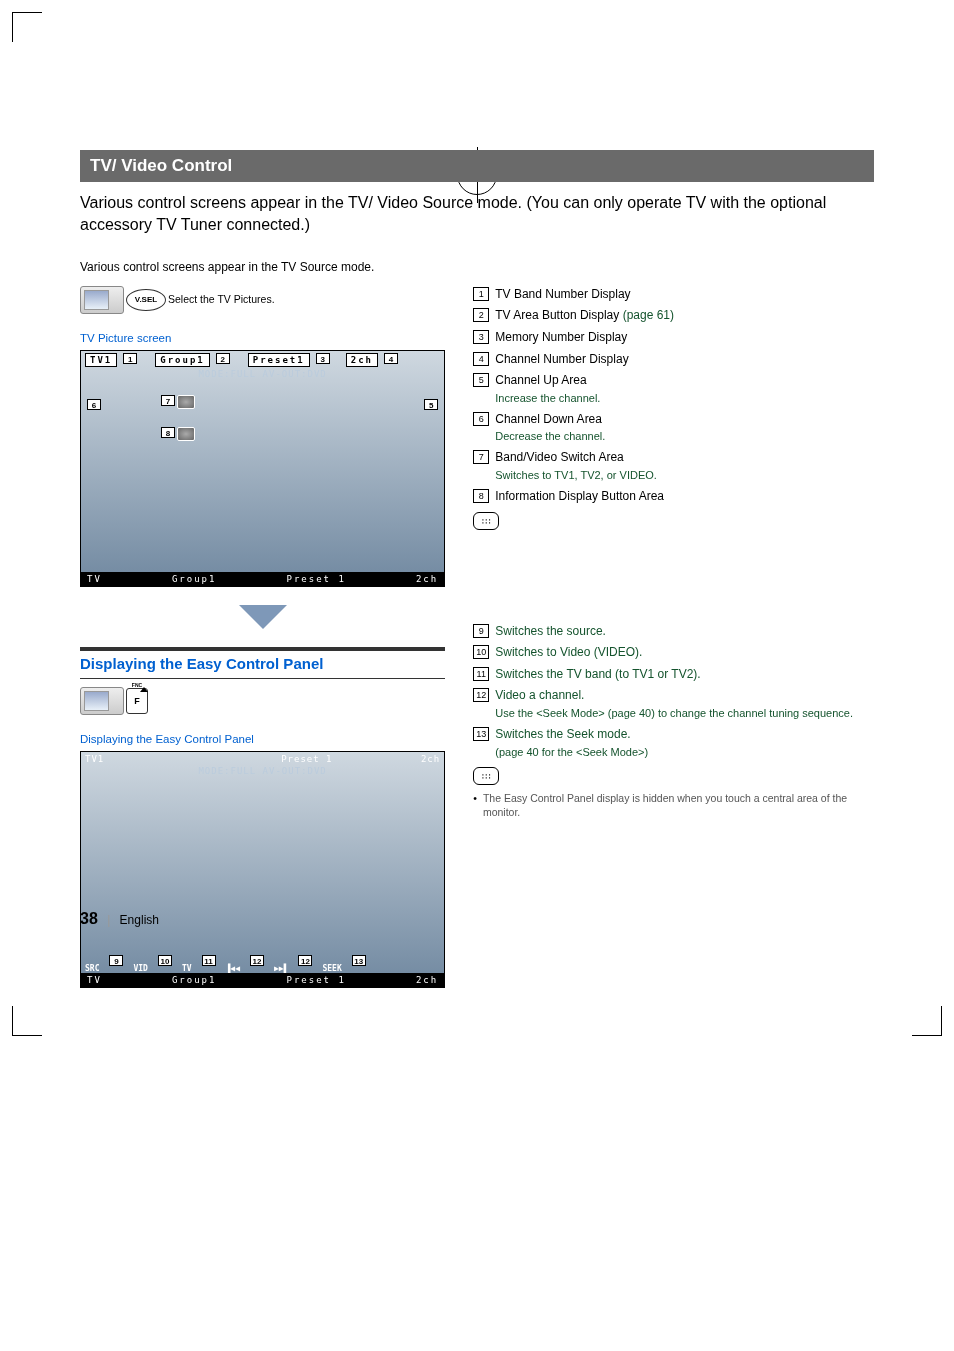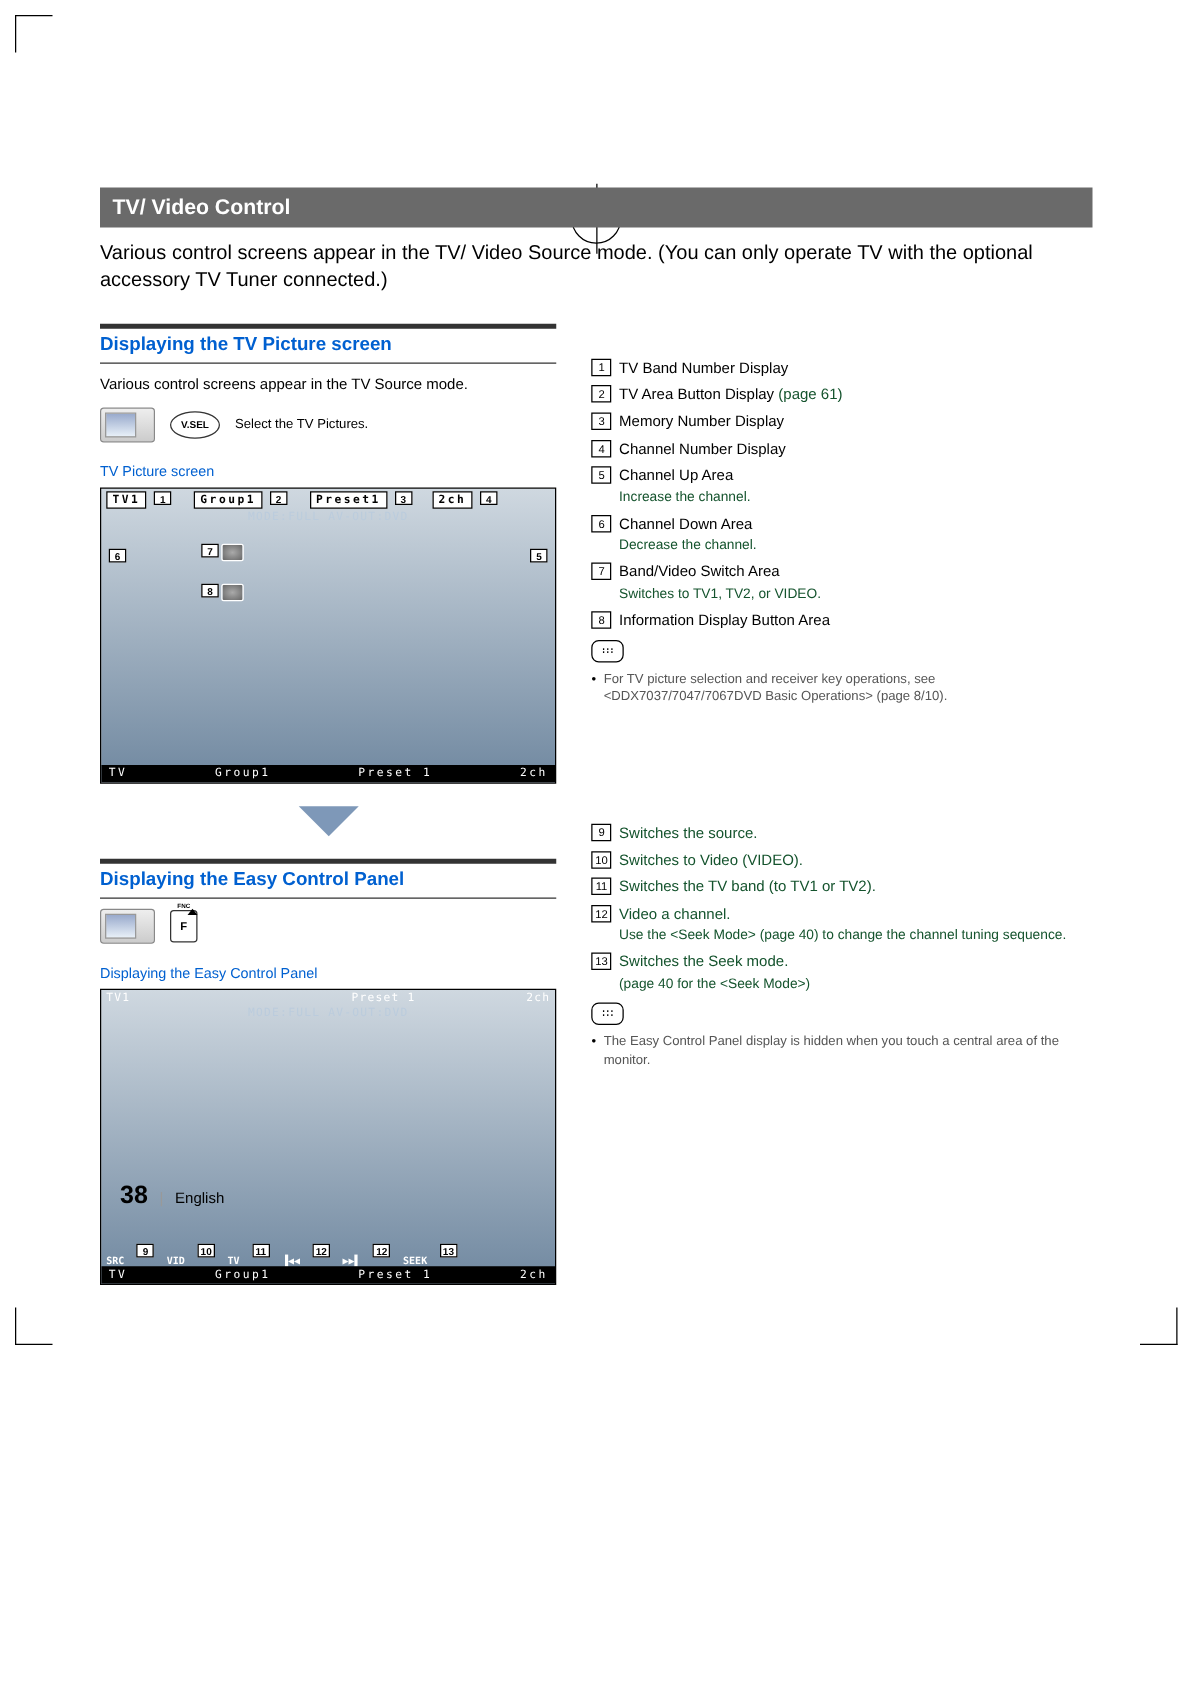--- a/index.html
+++ b/index.html
@@ -69,21 +69,21 @@
     font-weight:bold;
   }
   .block-desc {
     font-size:12px;
     line-height:1.4;
     margin-bottom:10px;
   }
   .icon-row {
     display:flex;
     align-items:center;
-    gap:12px;
+    gap:2px;
     margin-bottom:18px;
   }
   .device-icon {
     width:44px; height:28px;
     background: linear-gradient(#eee,#ccc);
     border:1px solid #888;
     border-radius:3px;
     position:relative;
   }
   .device-icon::after{
@@ -240,45 +240,41 @@
     position:relative;
   }
 
   .page-num{
     position:absolute;
     bottom:120px;
     left:80px;
     font-size:12px;
   }
   .page-num b{
-    font-size:20px;
-    margin-left:16px;
+    font-size:16px;
   }
   .sep{ color:#999; margin:0 6px; }
 </style>
 </head>
 <body>
 
 <div class="corner-mark tl"></div>
 <div class="corner-mark bl"></div>
 <div class="corner-mark br"></div>
 <div class="crop-mark top"></div>
 
 <div class="page">
 
   <div class="section-bar">TV/ Video Control</div>
   <p class="intro">Various control screens appear in the TV/ Video Source mode. (You can only operate TV with the optional accessory TV Tuner connected.)</p>
 
   <div class="cols">
 
     <div class="col-left">
 
-      <div class="block-title-wrap">
-        <div class="block-title">Displaying the TV Picture screen</div>
-      </div>
       <p class="block-desc">Various control screens appear in the TV Source mode.</p>
 
       <div class="icon-row">
         <div class="device-icon"></div>
         <div class="oval-btn">
             <span>V.SEL</span>
           </div>
         <div class="icon-caption">Select the TV Pictures.</div>
       </div>
 
@@ -396,23 +392,20 @@
         <div class="item">
             <div class="num-box">8</div>
             <div class="item-body"><span>Information Display Button Area</span></div>
           </div>
       </div>
 
       <div class="note-icon">
           <span>⋯<br>⋯</span>
         </div>
       <ul class="notes">
-        <li>
-            <span>For TV picture selection and receiver key operations, see &lt;DDX7037/7047/7067DVD Basic Operations&gt; (page 8/10).</span>
-          </li>
       </ul>
 
       <div style="height:86px"></div>
 
       <div class="num-list">
         <div class="item">
             <div class="num-box">9</div>
             <div class="item-body"><span class="gray">Switches the source.</span></div>
           </div>
         <div class="item">

